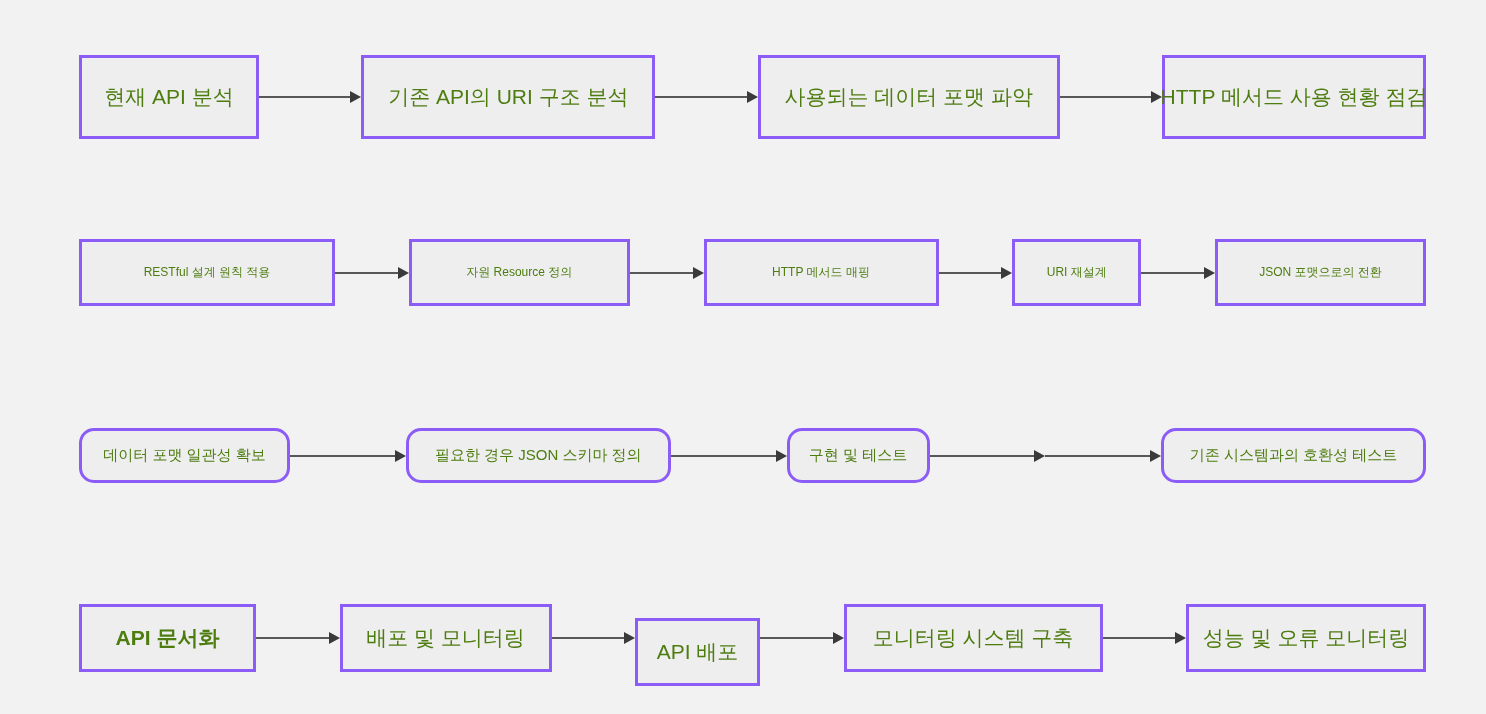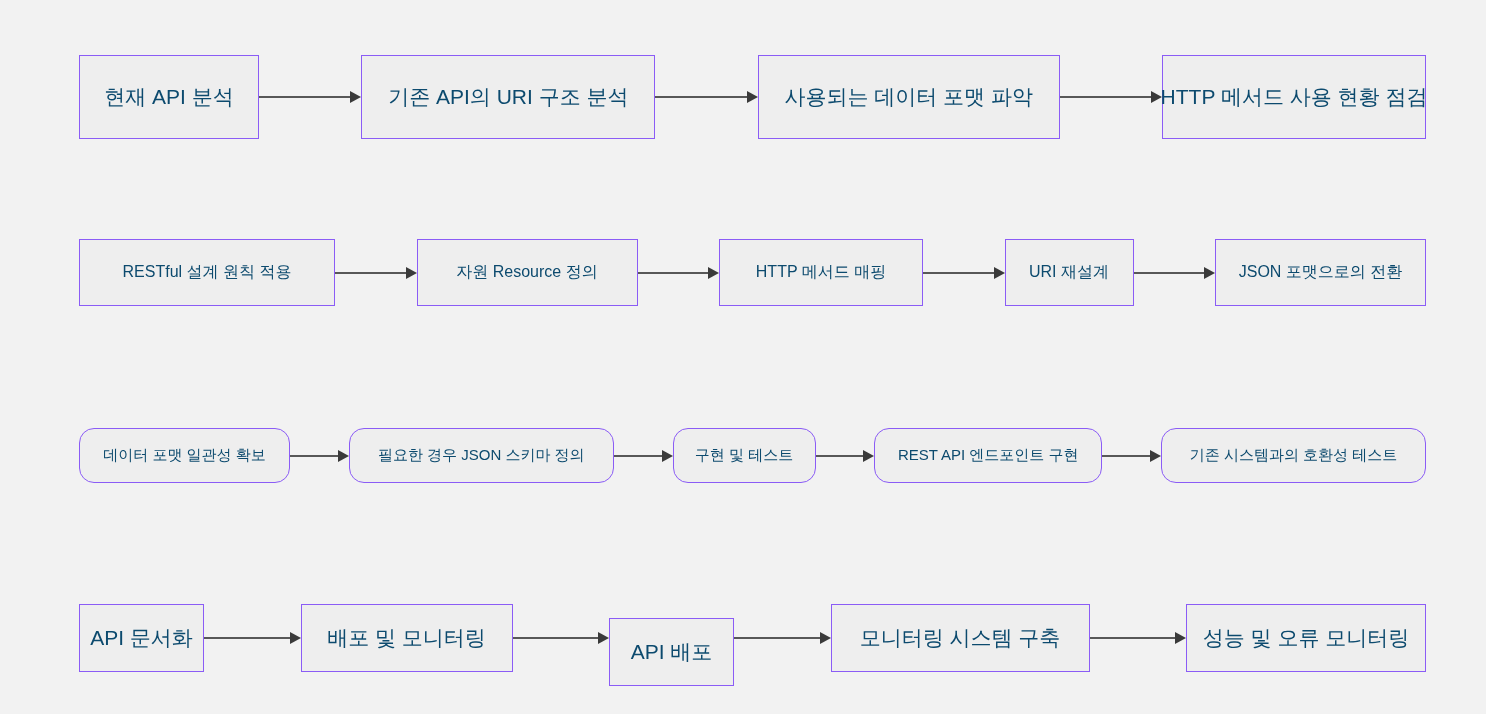--- a/index.html
+++ b/index.html
@@ -21,27 +21,27 @@
   }
   .flow-row {
     position: absolute;
     display: flex;
     align-items: center;
     left: 79px;
     right: 60px;
   }
   .node {
     background: #eeeeee;
-    border: 1px solid #8b5cf6;
+    border: 3px solid #8b5cf6;
     box-sizing: border-box;
     display: flex;
     align-items: center;
     justify-content: center;
     text-align: center;
-    color: #0c4a6e;
+    color: #4d7c0f;
     white-space: nowrap;
     flex: 0 0 auto;
   }
   .connector {
     flex: 1 1 auto;
     position: relative;
     height: 12px;
     min-width: 18px;
     display: flex;
     align-items: center;
@@ -70,40 +70,40 @@
   
   #row-1 { top: 55px; }
   #row-1 .node { height: 84px; font-size: 21px; }
   #row-1 .n1 { width: 180px; }
   #row-1 .n2 { width: 294px; }
   #row-1 .n3 { width: 302px; }
   #row-1 .n4 { width: 264px; }
 
   
   #row-2 { top: 239px; }
-  #row-2 .node { height: 67px; font-size: 16px; }
+  #row-2 .node { height: 67px; font-size: 12px; }
   #row-2 .n1 { width: 256px; }
   #row-2 .n2 { width: 221px; }
-  #row-2 .n3 { width: 204px; }
+  #row-2 .n3 { width: 235px; }
   #row-2 .n4 { width: 129px; }
   #row-2 .n5 { width: 211px; }
 
   
   #row-3 { top: 428px; }
   #row-3 .node { height: 55px; font-size: 15px; border-radius: 15px; }
   #row-3 .n1 { width: 211px; }
   #row-3 .n2 { width: 265px; }
   #row-3 .n3 { width: 143px; }
   #row-3 .n4 { width: 228px; }
   #row-3 .n5 { width: 265px; }
 
   
   #row-4 { top: 590px; }
   #row-4 .node { height: 68px; font-size: 21px; }
-  #row-4 .n1 { width: 125px; }
+  #row-4 .n1 { width: 177px; font-weight: bold; }
   #row-4 .n2 { width: 212px; }
   #row-4 .n3 { width: 125px; margin-top: 28px; }
   #row-4 .n4 { width: 259px; }
   #row-4 .n5 { width: 240px; }
 </style>
 </head>
 <body>
 
 <div id="diagram">
 
@@ -159,21 +159,20 @@
     <div class="node n2">필요한 경우 JSON 스키마 정의</div>
     <div class="connector">
       <span class="line"></span>
       <span class="head"></span>
     </div>
     <div class="node n3">구현 및 테스트</div>
     <div class="connector">
       <span class="line"></span>
       <span class="head"></span>
     </div>
-    <div class="node n4">REST API 엔드포인트 구현</div>
     <div class="connector">
       <span class="line"></span>
       <span class="head"></span>
     </div>
     <div class="node n5">기존 시스템과의 호환성 테스트</div>
   </div>
 
   <div class="flow-row" id="row-4">
     <div class="node n1">API 문서화</div>
     <div class="connector">

